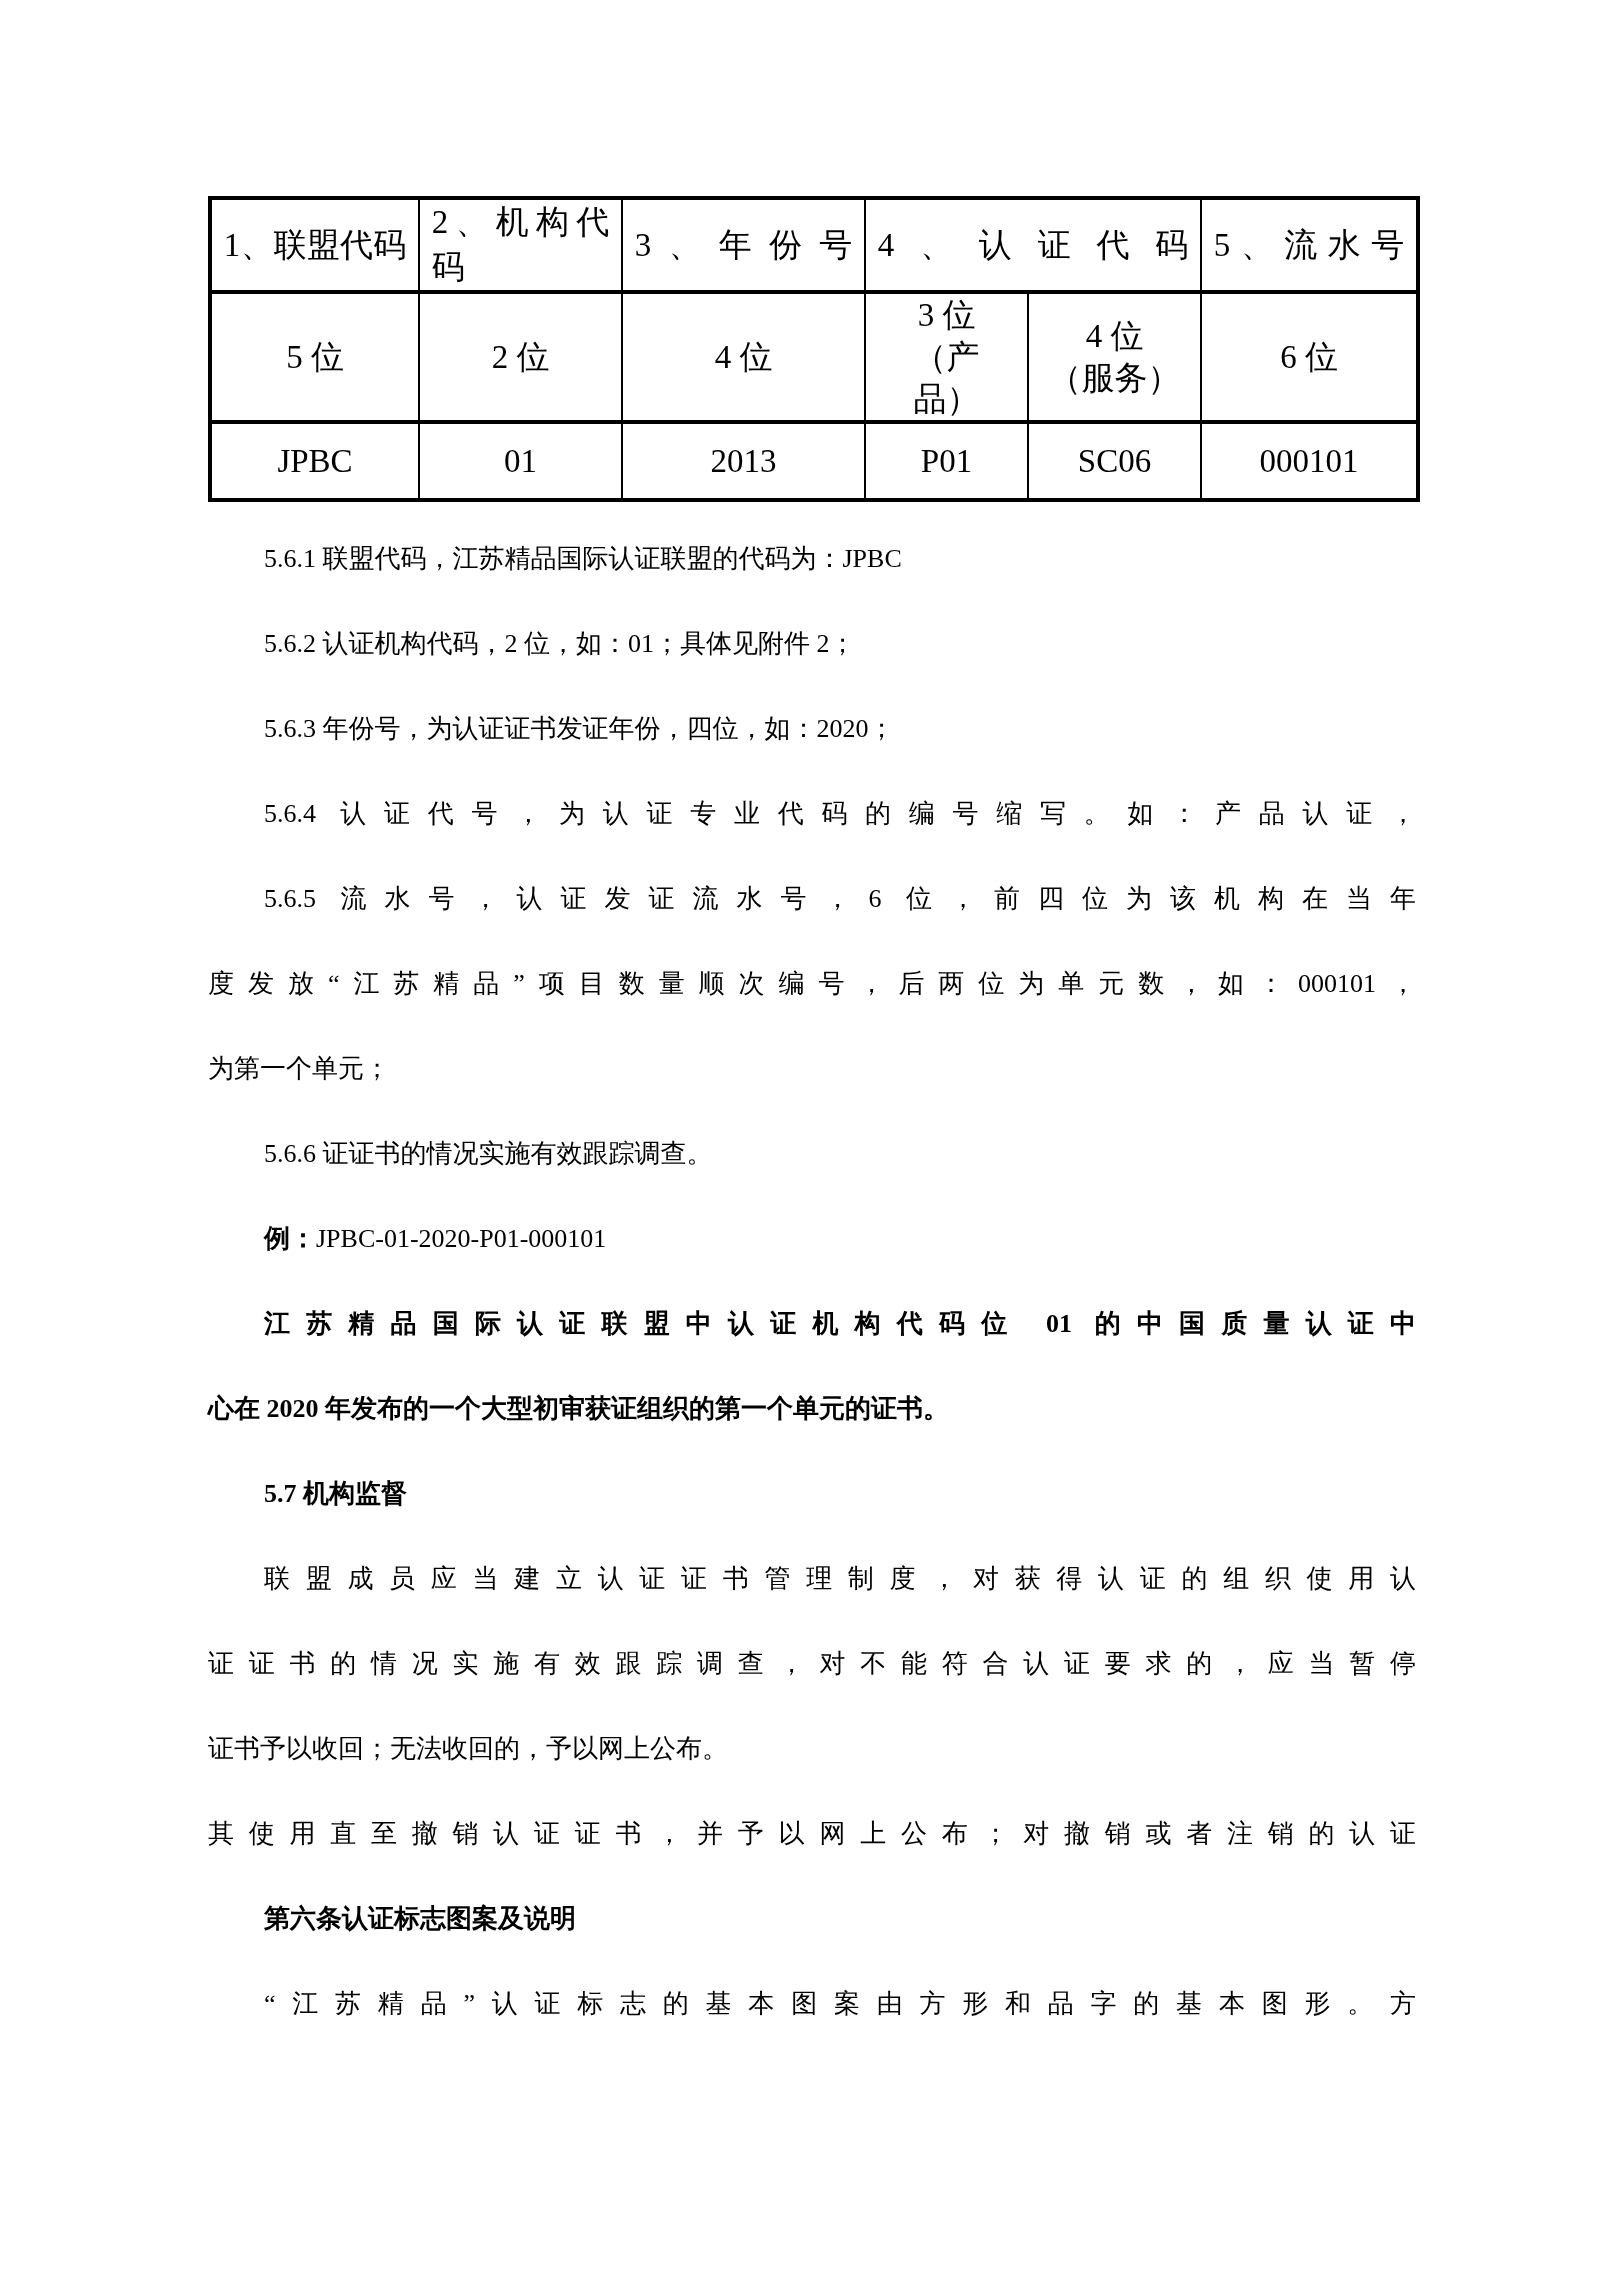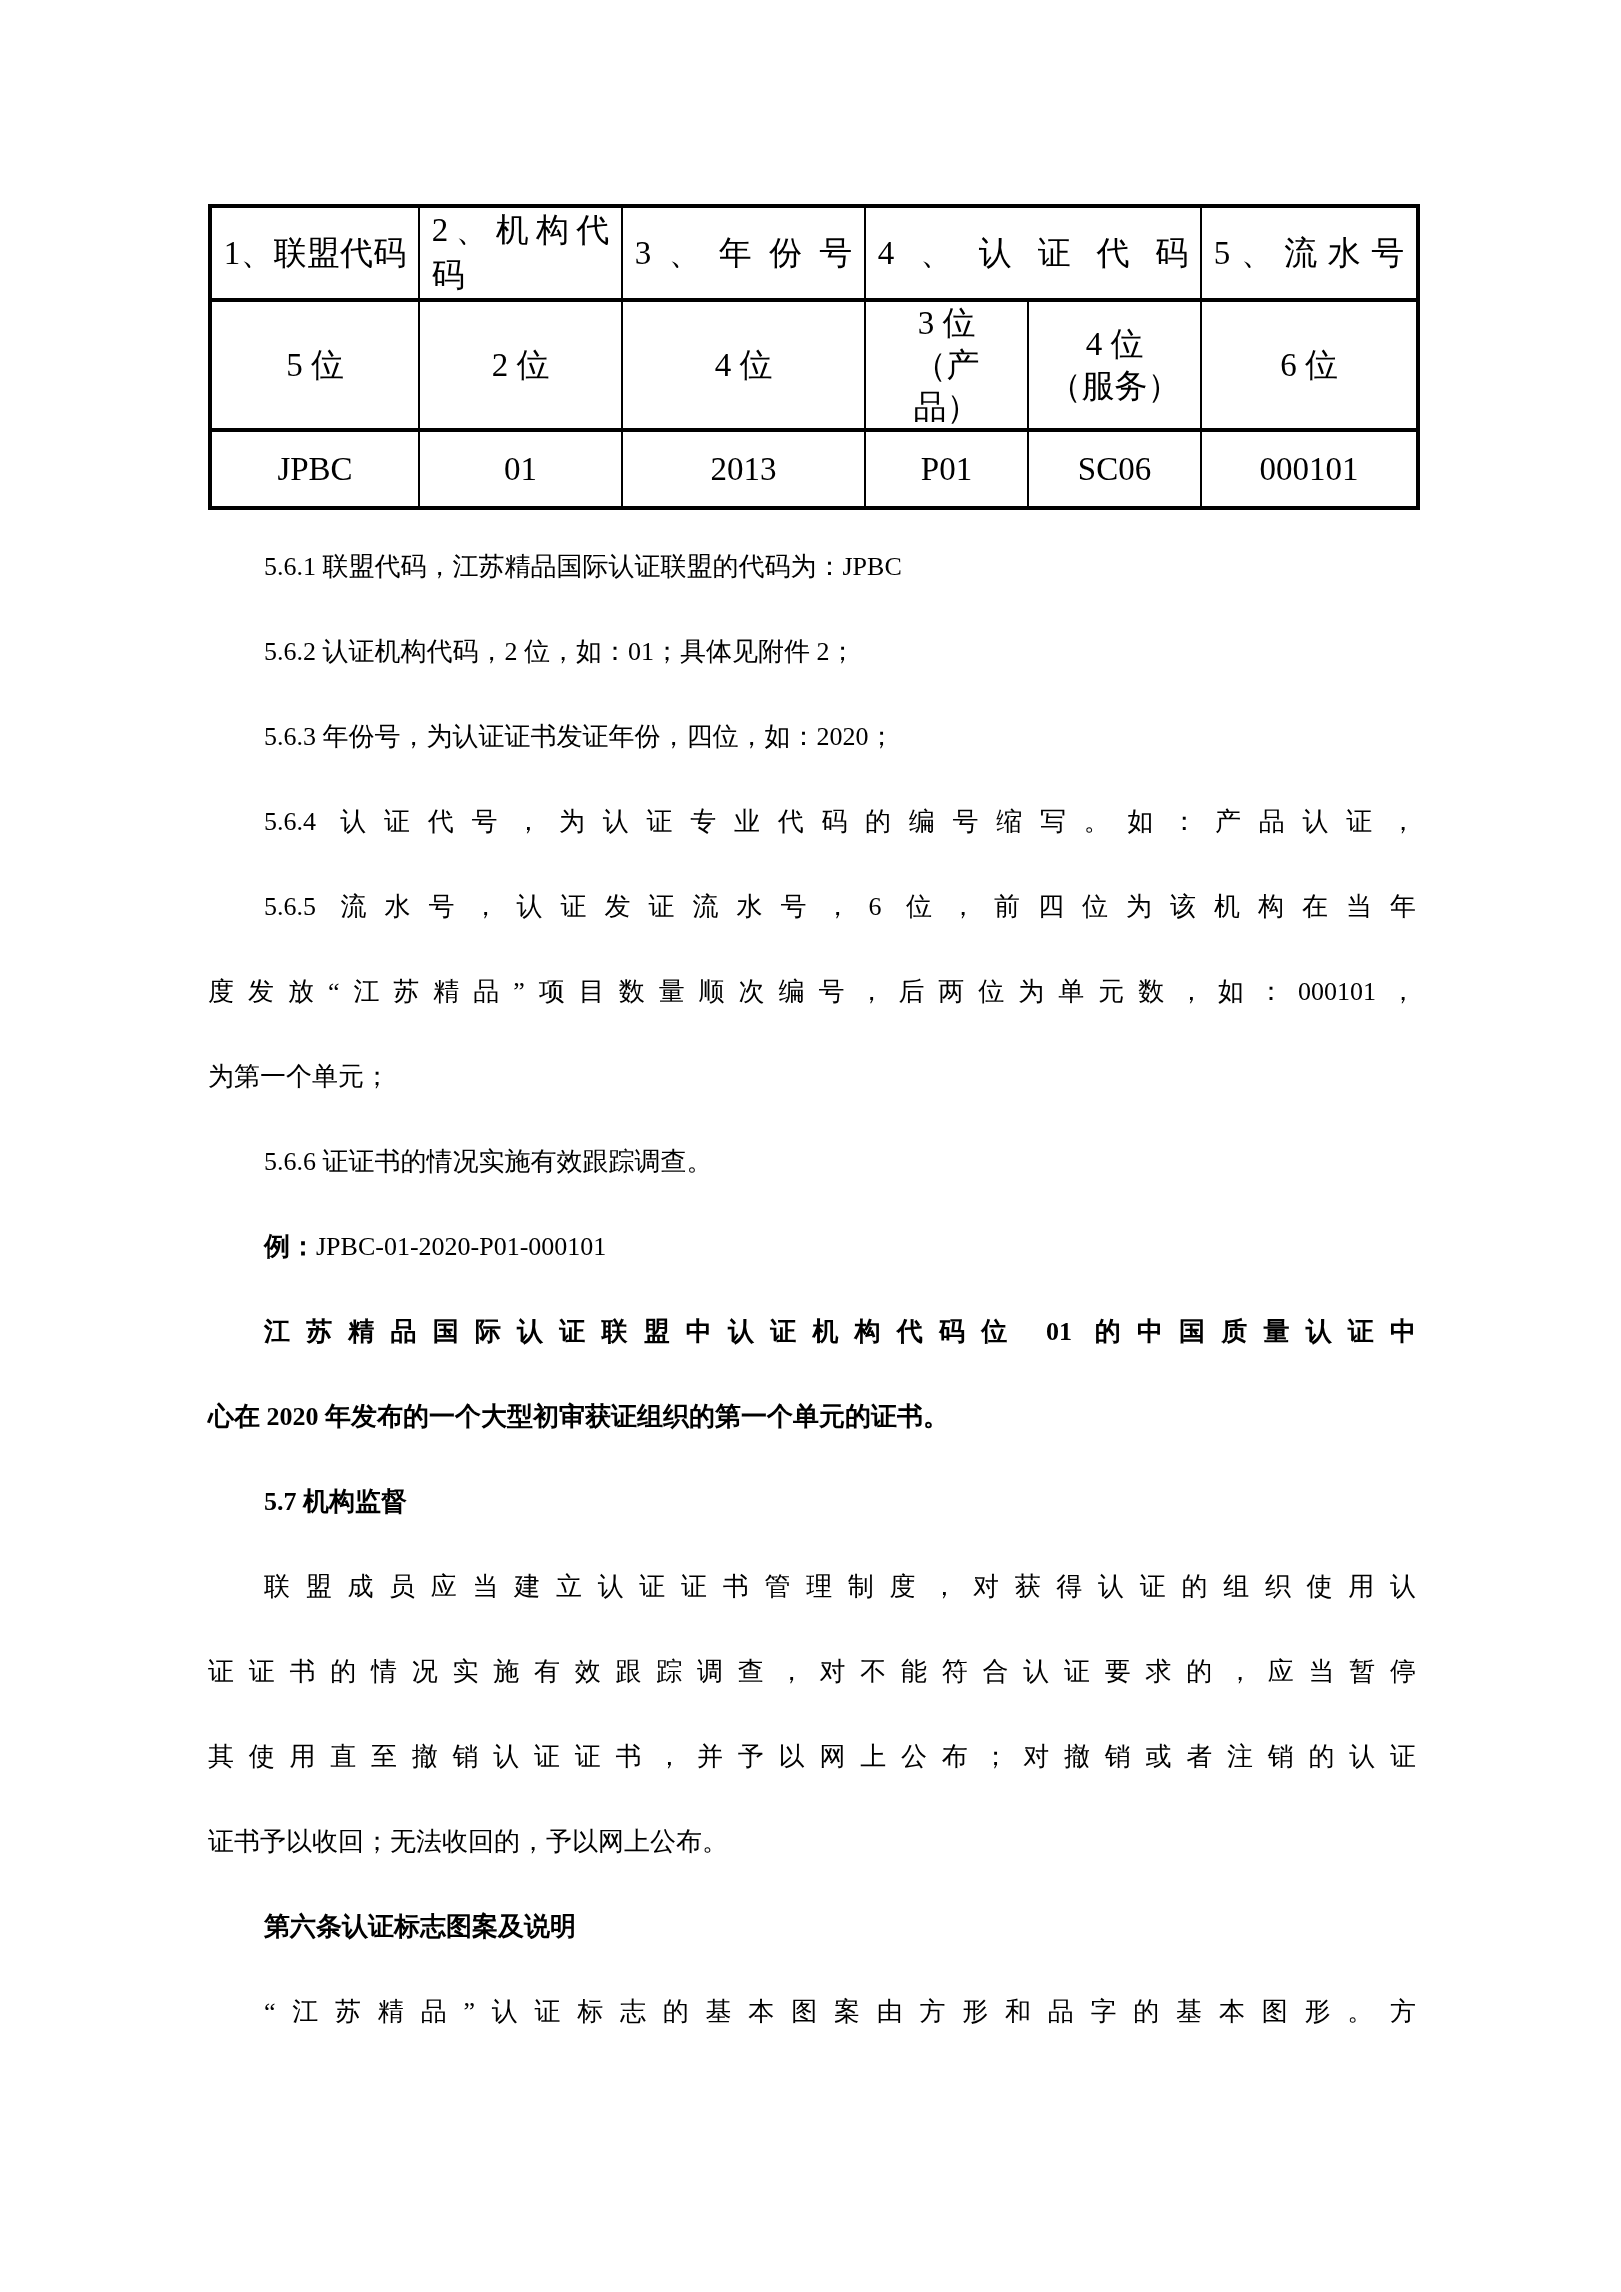--- a/index.html
+++ b/index.html
@@ -10,21 +10,21 @@
     height: 2293px;
     margin: 0 auto;
     background: #ffffff;
     color: #000000;
     font-family: "Liberation Serif", "DejaVu Serif", serif;
     overflow: hidden;
   }
   .content {
     position: absolute;
     left: 208px;
-    top: 204px;
+    top: 196px;
     width: 1208px;
   }
   
   table.code-table {
     border-collapse: collapse;
     width: 1208px;
     table-layout: fixed;
     border: 4.9px solid #000;
     font-size: 33px;
   }
@@ -118,21 +118,21 @@
       <div class="ln">为第一个单元；</div>
       <div class="ln indent">5.6.6 证证书的情况实施有效跟踪调查。</div>
       <div class="ln indent">
         <span class="bold">例：</span><span>JPBC-01-2020-P01-000101</span>
       </div>
       <div class="ln indent just bold">江苏精品国际认证联盟中认证机构代码位 01 的中国质量认证中</div>
       <div class="ln bold">心在 2020 年发布的一个大型初审获证组织的第一个单元的证书。</div>
       <div class="ln indent bold">5.7 机构监督</div>
       <div class="ln indent just">联盟成员应当建立认证证书管理制度，对获得认证的组织使用认</div>
       <div class="ln just">证证书的情况实施有效跟踪调查，对不能符合认证要求的，应当暂停</div>
+      <div class="ln">证书予以收回；无法收回的，予以网上公布。</div>
       <div class="ln just">其使用直至撤销认证证书，并予以网上公布；对撤销或者注销的认证</div>
-      <div class="ln">证书予以收回；无法收回的，予以网上公布。</div>
       <div class="ln indent bold">第六条认证标志图案及说明</div>
       <div class="ln indent just">“江苏精品”认证标志的基本图案由方形和品字的基本图形。方</div>
     </div>
 
   </div>
 </div>
 
 
 </body></html>

